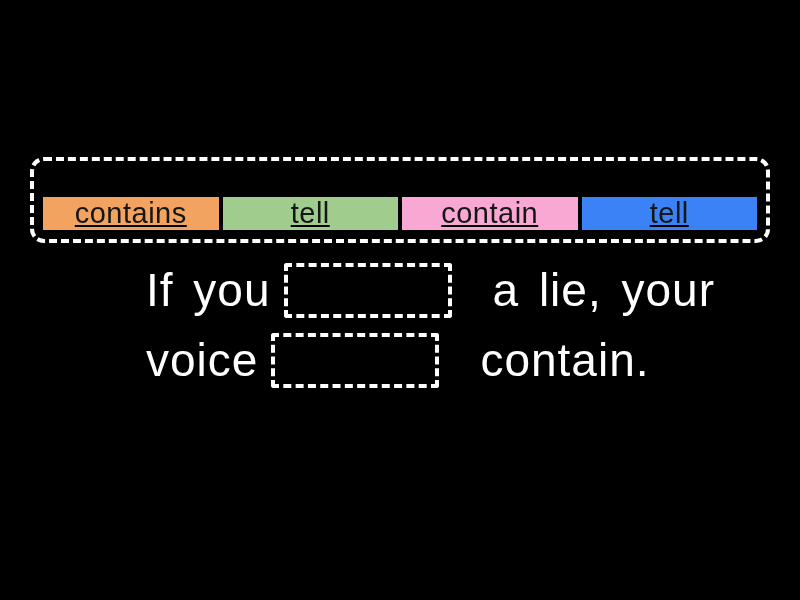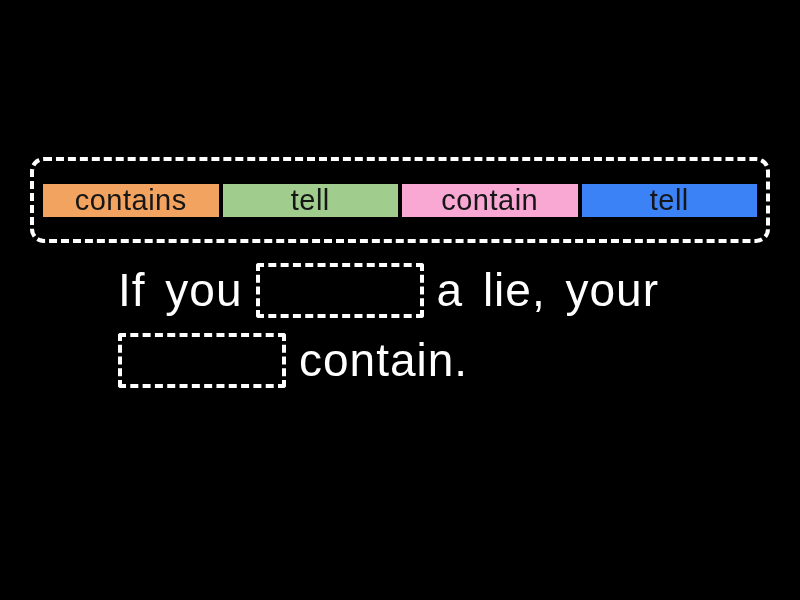--- a/index.html
+++ b/index.html
@@ -3,37 +3,37 @@
 <meta charset="utf-8">
 <style>
   html,body{margin:0;padding:0;background:#000;}
   .stage{
     position:relative;width:800px;height:600px;background:#000000;overflow:hidden;
     font-family:"Liberation Sans","DejaVu Sans",sans-serif;
   }
   .word-bank{
     position:absolute;left:30px;top:157px;width:740px;height:86px;
     box-sizing:border-box;border:4px dashed #ffffff;border-radius:14px;
-    padding:7px;display:flex;align-items:center;
+    padding:7px;display:flex;align-items:flex-end;text-decoration:underline;
   }
   .tile{
     flex:1 1 0;box-sizing:border-box;border:2px solid #000000;
     display:flex;align-items:center;justify-content:center;
     font-size:29px;font-weight:500;letter-spacing:0.5px;color:#161616;
     cursor:grab;user-select:none;
   }
   .sentence{
     position:absolute;left:118px;top:255px;width:640px;color:#ffffff;
   }
   .sentence-line{
     display:flex;align-items:center;height:70px;column-gap:13px;
   }
   .word{
     font-size:46px;font-weight:500;letter-spacing:1px;word-spacing:6px;
-    white-space:pre;line-height:1;
+    white-space:pre;line-height:1;margin-left:28px;
   }
   .blank{
     flex:0 0 auto;width:168px;height:55px;box-sizing:border-box;
     border:4px dashed #ffffff;border-radius:3px;background:transparent;
   }
 </style>
 </head>
 <body>
 
 <div class="stage">
@@ -51,17 +51,18 @@
         <span>tell</span>
       </div>
     </div>
   <div class="sentence" id="sentence">
       <div class="sentence-line">
         <span class="word">If you</span>
         <span class="blank"></span>
         <span class="word">a lie, your</span>
       </div>
       <div class="sentence-line">
+        <span class="word">voice</span>
         <span class="blank"></span>
         <span class="word">contain.</span>
       </div>
     </div>
 </div>
 
 </body></html>

